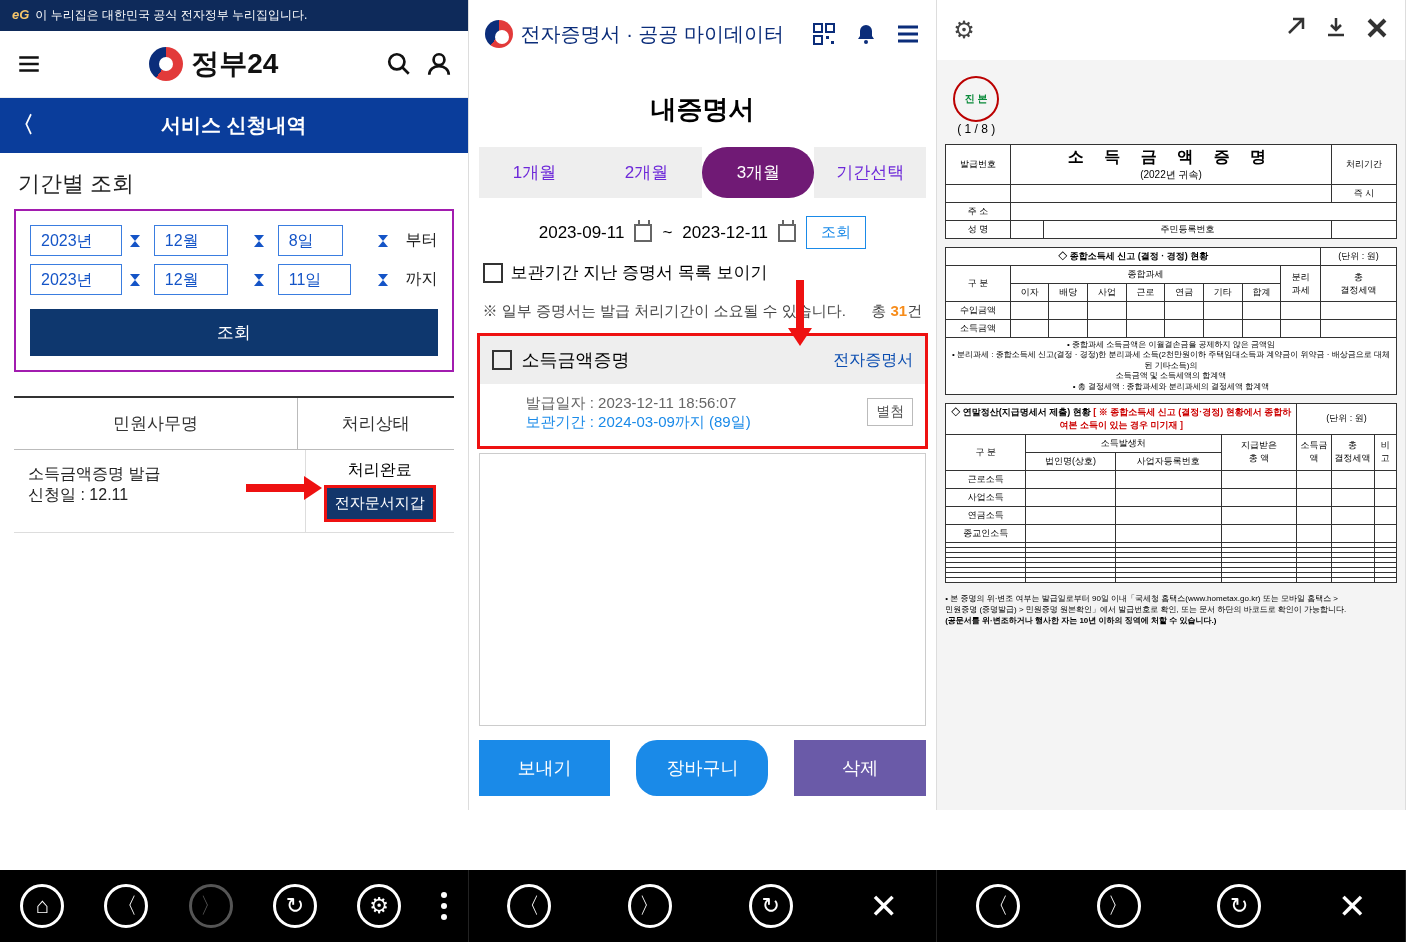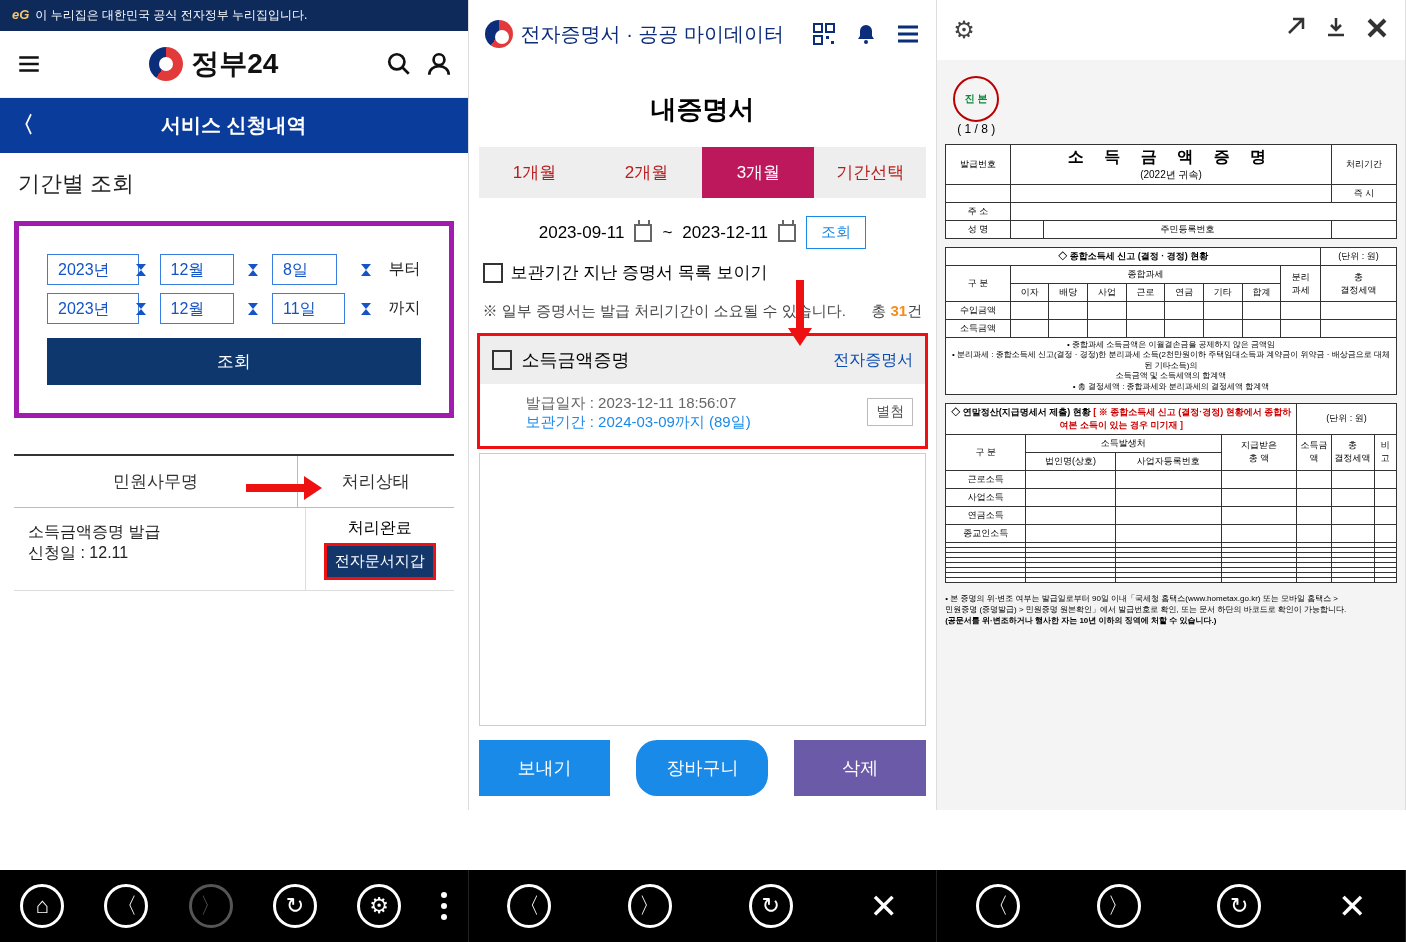--- a/index.html
+++ b/index.html
@@ -11,21 +11,21 @@
 .eg-badge { background: #0e2a5a; color: #f5c56b; font-weight: bold; font-style: italic; font-size: 13px; }
 .header1 { display: flex; align-items: center; justify-content: space-between; padding: 14px 16px; border-bottom: 1px solid #eee; }
 .menu-icon, .search-icon, .user-icon { width: 26px; height: 26px; cursor: pointer; }
 .logo-wrap { display: flex; align-items: center; gap: 8px; }
 .gov-logo { width: 34px; height: 34px; border-radius: 50%; background: conic-gradient(#e23a3a 0 60%, #0b2d7a 60% 100%); position: relative; }
 .gov-logo::after { content: ""; position: absolute; width: 14px; height: 14px; background: #fff; border-radius: 50%; top: 10px; left: 10px; }
 .logo-text { font-size: 28px; font-weight: 600; color: #111; }
 .title-bar { background: #0a3d9b; color: #fff; text-align: center; padding: 14px; font-size: 20px; font-weight: 600; position: relative; }
 .back-chev { position: absolute; left: 12px; top: 12px; color: #fff; font-size: 22px; cursor: pointer; }
 .section-title { font-size: 22px; font-weight: 500; padding: 16px 18px 10px; color: #222; }
-.query-box { margin: 12px 14px; border: 5px solid #a21caf; padding: 28px; }
+.query-box { margin: 0 14px; border: 2px solid #a21caf; padding: 14px; }
 .date-row { display: flex; align-items: center; gap: 6px; margin-bottom: 8px; }
 .sel { border: 1px solid #3a7de0; background: #fff; color: #1454c7; font-size: 16px; padding: 6px 28px 6px 10px; appearance: none; position: relative; flex: 1; }
 .sel-wrap { position: relative; flex: 1; }
 .sel-wrap::after { content: ""; position: absolute; right: 8px; top: 50%; transform: translateY(-50%); width: 0; height: 0; border-left: 5px solid transparent; border-right: 5px solid transparent; border-top: 6px solid #1454c7; border-bottom: 6px solid #1454c7; }
 .label-txt { font-size: 16px; color: #222; margin-left: 4px; }
 .btn-query { background: #0e376e; color: #fff; width: 100%; padding: 12px; font-size: 17px; border: none; margin-top: 6px; cursor: pointer; }
 .tbl-head { display: flex; border-top: 2px solid #333; border-bottom: 1px solid #bbb; margin: 24px 14px 0; }
 .tbl-head div { flex: 1; text-align: center; padding: 14px; font-size: 17px; color: #333; }
 .tbl-head div:first-child { flex: 2; border-right: 1px solid #bbb; }
 .tbl-row { display: flex; margin: 0 14px; border-bottom: 1px solid #ddd; }
@@ -34,22 +34,22 @@
 .wallet-btn { background: #13366b; color: #fff; padding: 6px 8px; font-size: 15px; border: 3px solid #e11; display: inline-block; margin-top: 4px; cursor: pointer; }
 .arrow-red { position: absolute; width: 60px; height: 8px; background: #e11; }
 .arrow-red::after { content: ""; position: absolute; right: -16px; top: -8px; border-left: 18px solid #e11; border-top: 12px solid transparent; border-bottom: 12px solid transparent; }
 .ar1 { left: 246px; top: 484px; }
 
 .header2 { display: flex; align-items: center; justify-content: space-between; padding: 20px 16px; }
 .logo2-text { font-size: 20px; color: #0b2d7a; font-weight: 500; }
 .icons2 { display: flex; gap: 18px; align-items: center; }
 .page-title2 { text-align: center; font-size: 26px; font-weight: 700; padding: 24px 0 20px; }
 .tabs { display: flex; margin: 0 10px; }
-.tab { flex: 1; text-align: center; padding: 14px; font-size: 17px; background: #eee; color: #b91c1c; cursor: pointer; }
-.tab.active { background: #be185d; color: #fff; }
+.tab { flex: 1; text-align: center; padding: 14px; font-size: 17px; background: #eee; color: #6d28d9; cursor: pointer; }
+.tab.active { background: #701a75; color: #fff; border-radius: 25px; }
 .date-range { display: flex; align-items: center; justify-content: center; gap: 10px; padding: 18px 10px 12px; font-size: 17px; }
 .cal-icon { width: 18px; height: 18px; border: 2px solid #666; position: relative; display: inline-block; }
 .cal-icon::before { content: ""; position: absolute; top: -6px; left: 2px; width: 2px; height: 4px; background: #666; box-shadow: 10px 0 #666; }
 .btn-outline { border: 1px solid #1a8ae8; color: #1a8ae8; background: #fff; padding: 6px 14px; font-size: 15px; cursor: pointer; }
 .chk-row { display: flex; align-items: center; gap: 8px; padding: 0 14px 10px; font-size: 17px; }
 .chkbox { width: 20px; height: 20px; border: 2px solid #333; }
 .note-row { display: flex; justify-content: space-between; padding: 8px 14px; font-size: 15px; color: #444; }
 .note-row .count { color: #f78c1a; font-weight: 600; }
 .cert-box { border: 3px solid #e11; margin: 4px 8px; }
 .cert-head { display: flex; align-items: center; padding: 12px; background: #eee; gap: 10px; }

